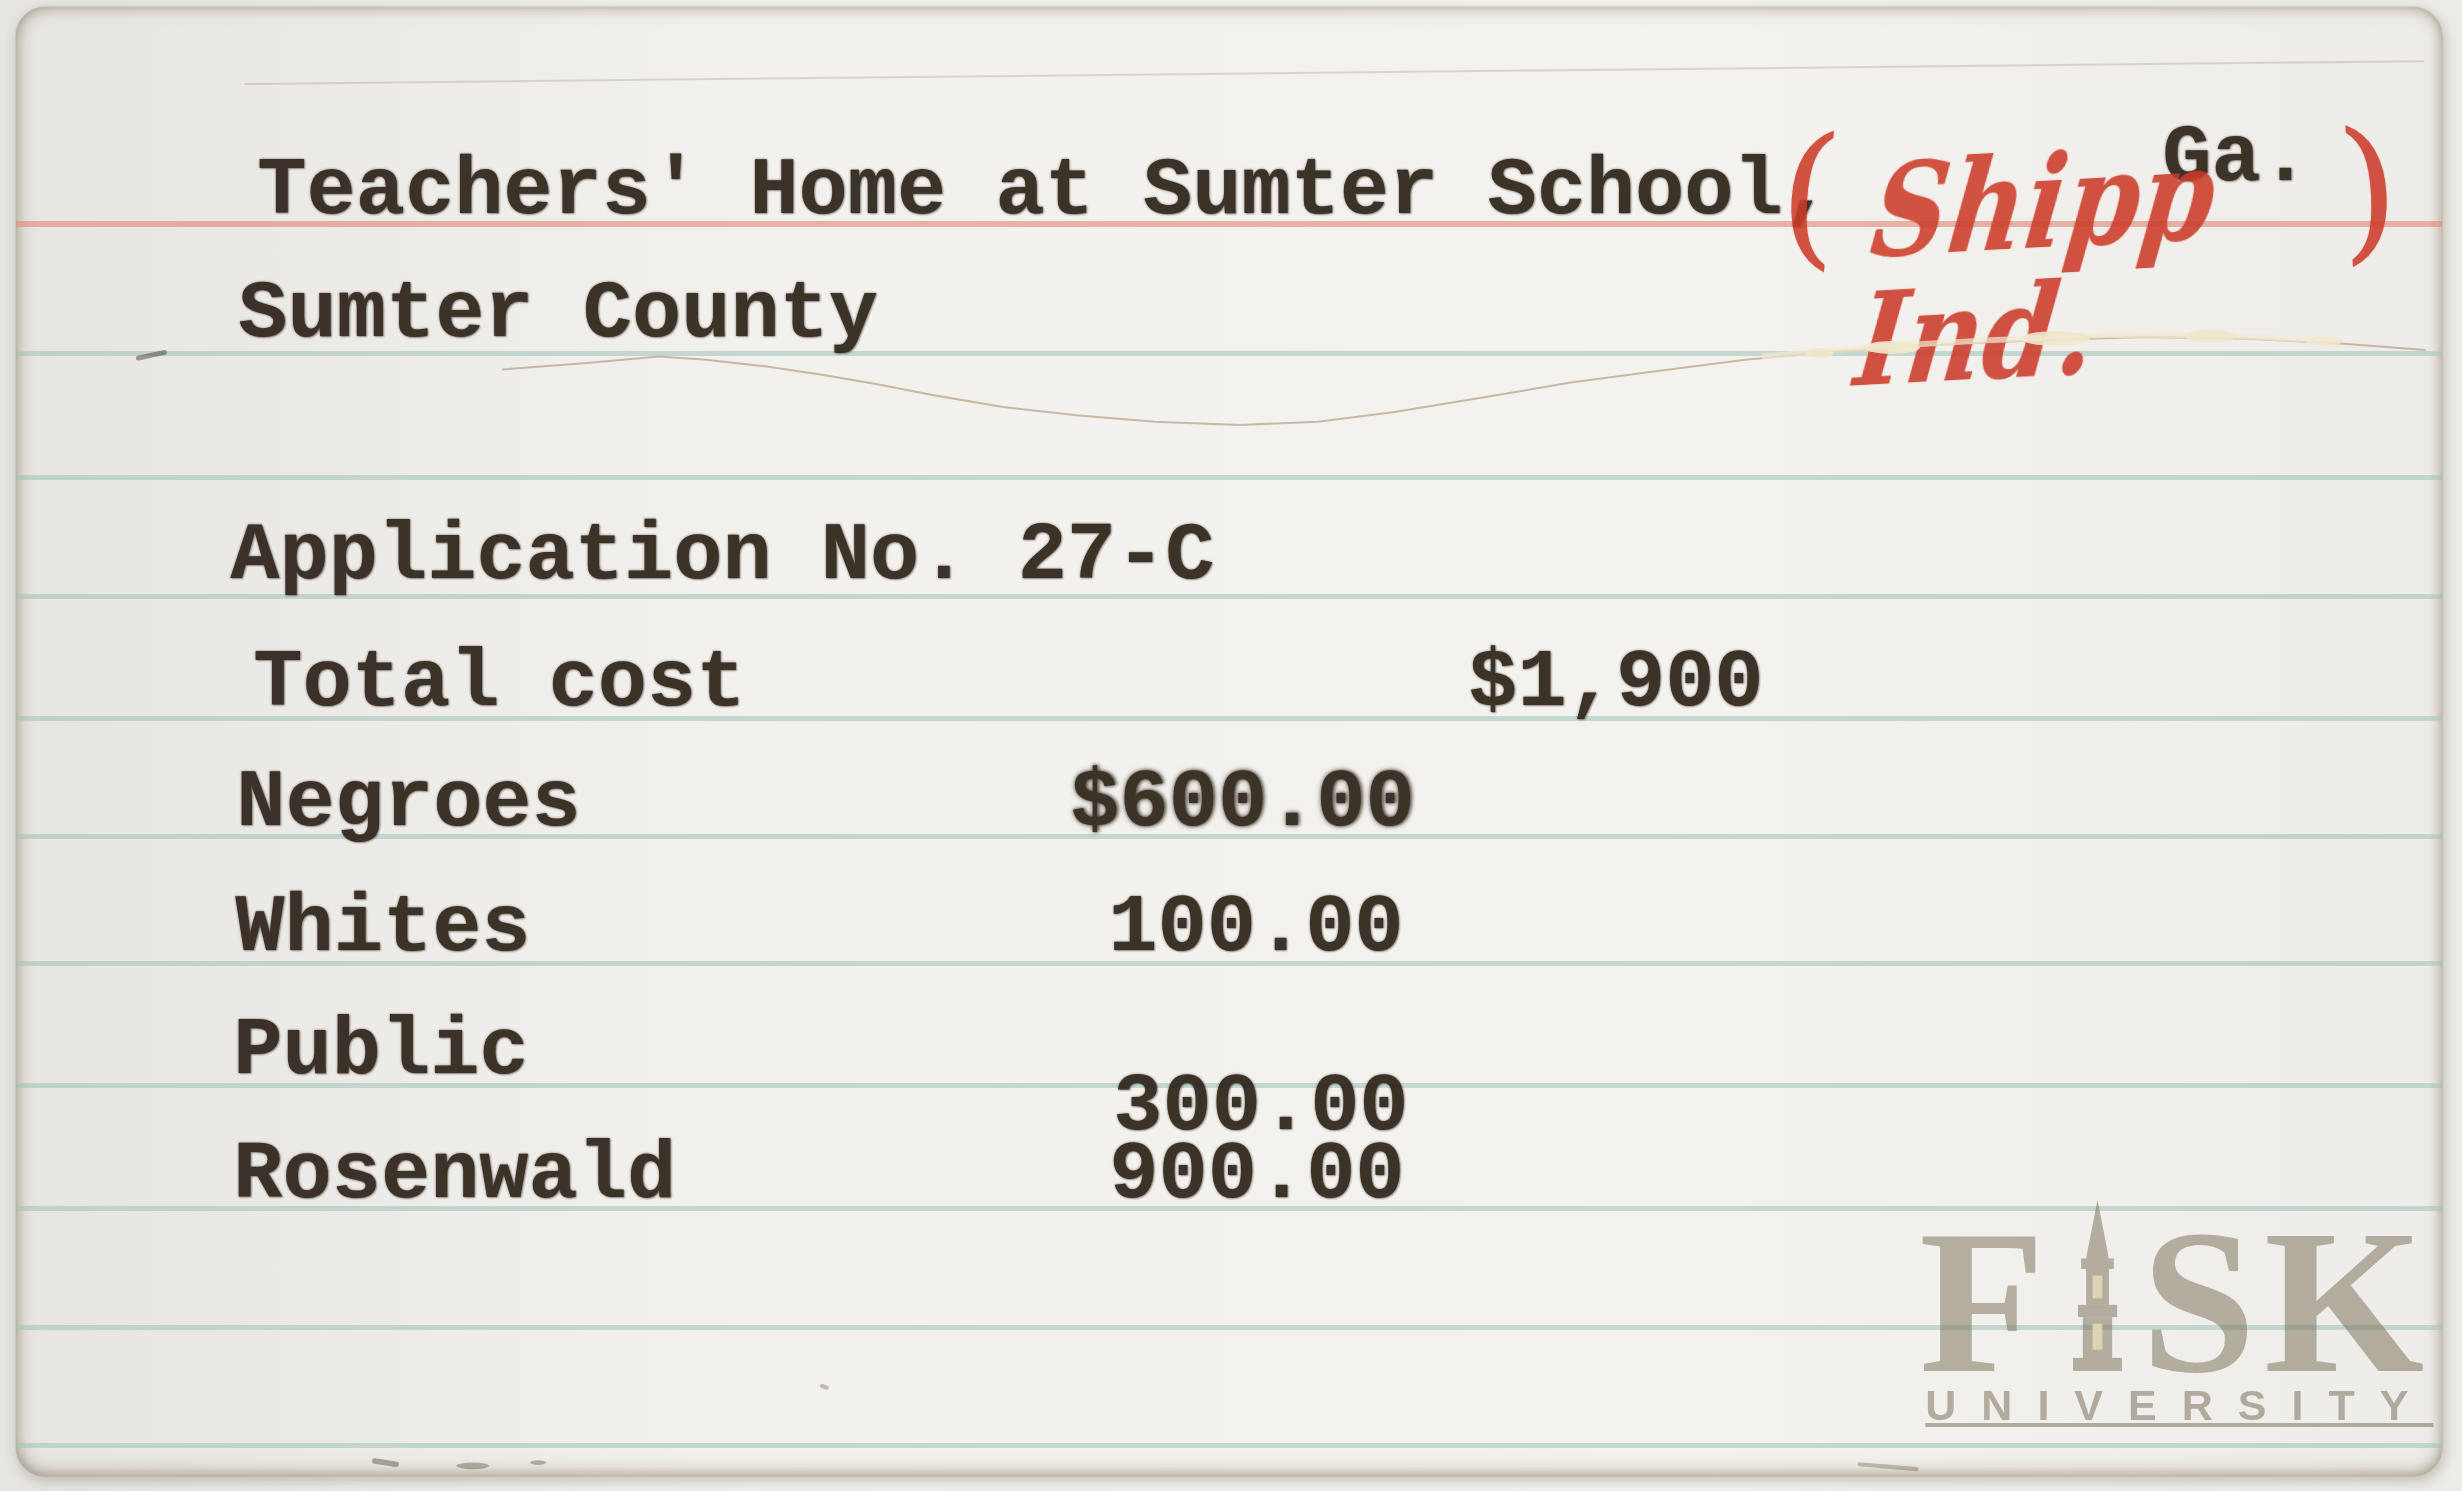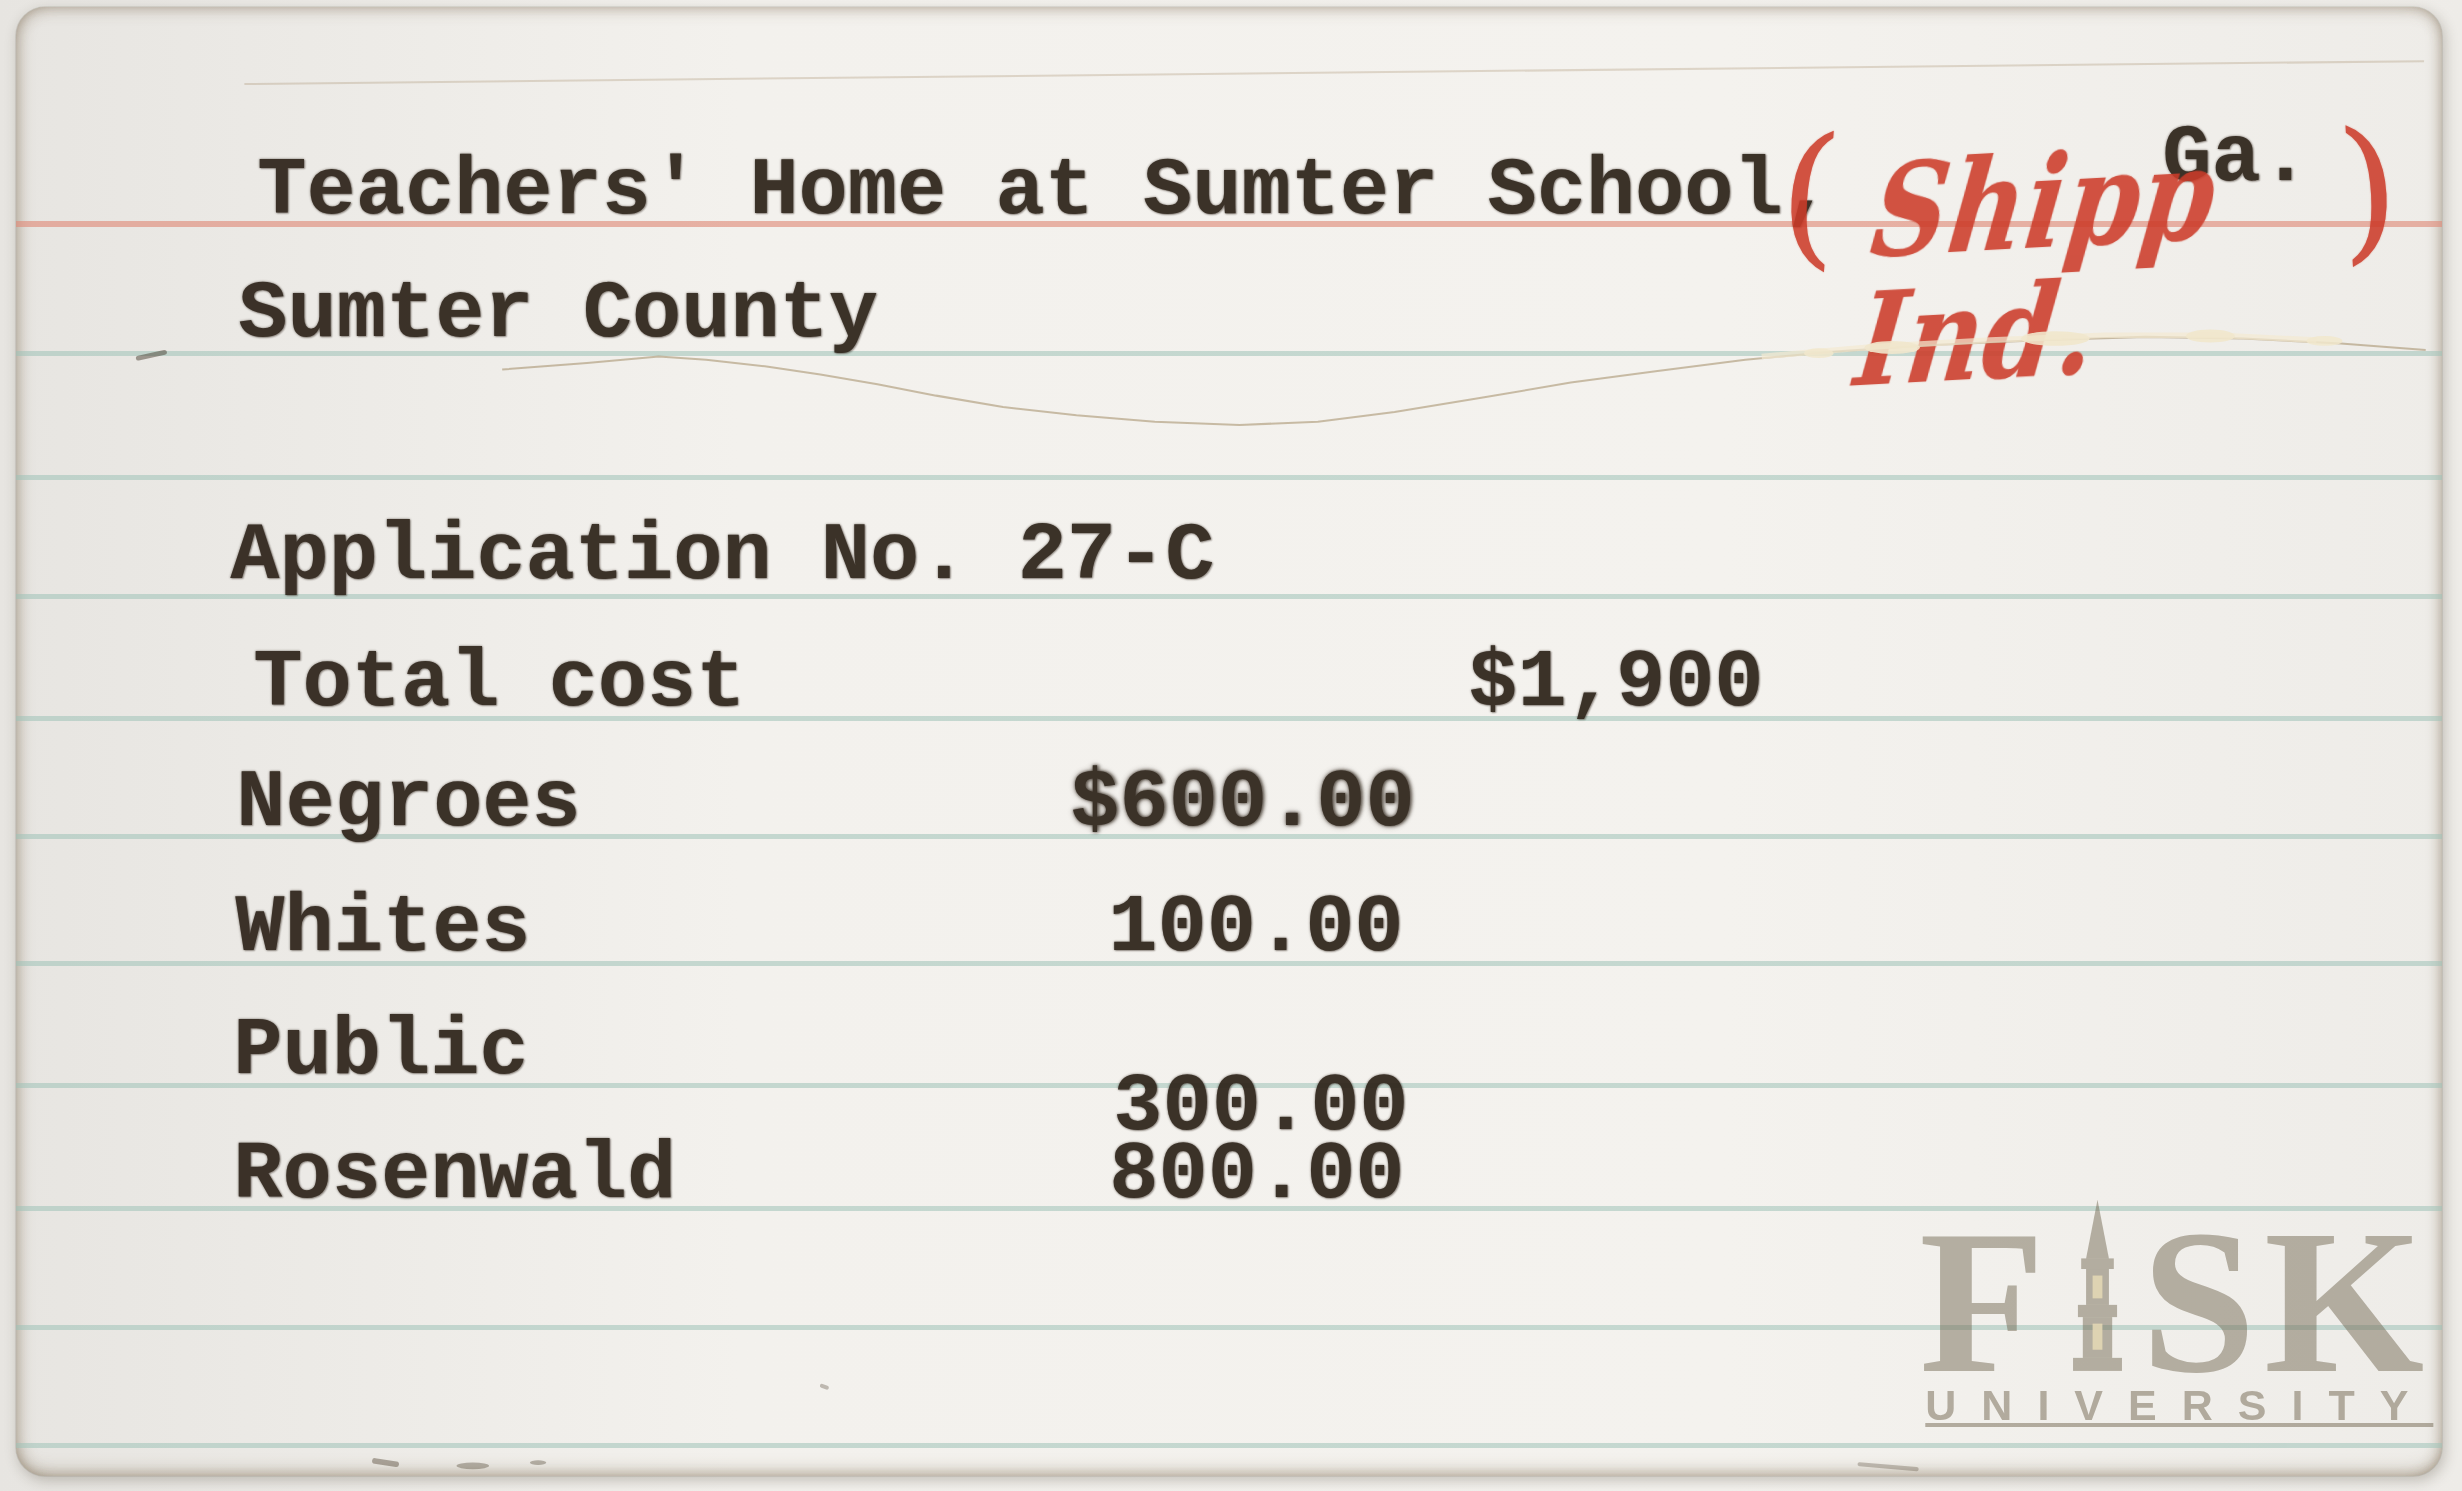--- a/index.html
+++ b/index.html
@@ -105,21 +105,21 @@
     <div>
       <span class="tw" style="left:219px;top:881px">Whites</span>
       <span class="tw" style="left:1092px;top:881px">100.00</span>
     </div>
     <div>
       <span class="tw" style="left:217px;top:1004px">Public</span>
       <span class="tw" style="left:1097px;top:1060px">300.00</span>
     </div>
     <div>
       <span class="tw" style="left:217px;top:1128px">Rosenwald</span>
-      <span class="tw" style="left:1093px;top:1128px">800.00</span>
+      <span class="tw" style="left:1093px;top:1128px">900.00</span>
     </div>
   </div>
 
   <div>
     <span class="redink paren" style="left:1764px;top:109px">(</span>
     <span class="redink script" style="left:1834px;top:139px">Shipp Ind.</span>
     <span class="redink paren" style="left:2322px;top:104px;transform:rotate(-3deg)">)</span>
   </div>
 
   <svg class="overlay" width="2426" height="1469" viewBox="0 0 2974 1800">

